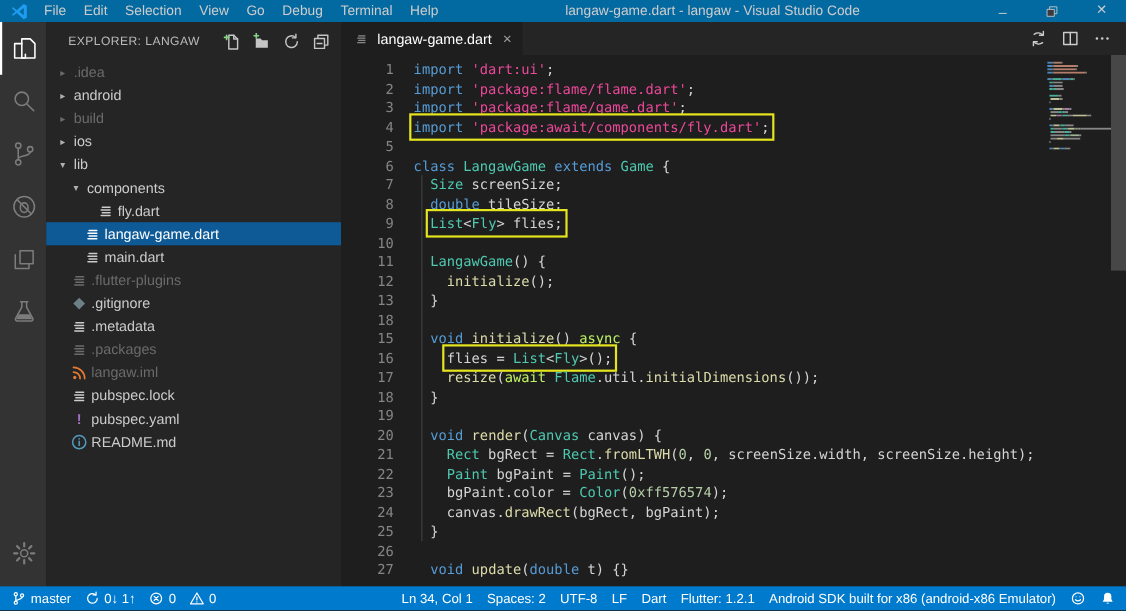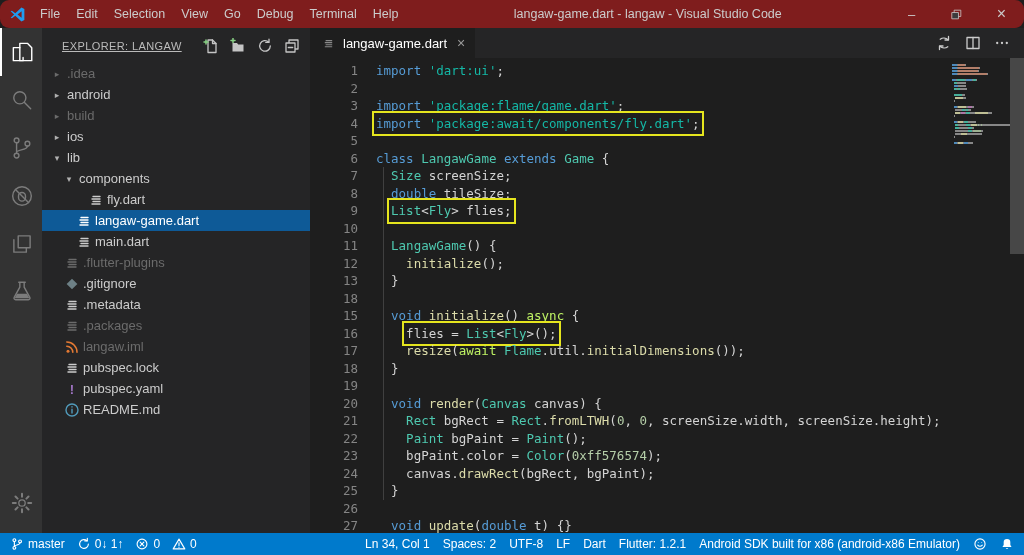--- a/index.html
+++ b/index.html
@@ -1,37 +1,37 @@
 <!DOCTYPE html>
 <html><head>
 <meta charset="utf-8">
 <style>
   * { margin:0; padding:0; box-sizing:border-box; }
   html,body { width:1024px; height:555px; background:#1e1e1e; font-family:"Liberation Sans",sans-serif; overflow:hidden; }
   .app { width:1024px; height:555px; display:flex; flex-direction:column; }
 
   
-  .titlebar { height:28px; background:#7f1d1d; display:flex; align-items:center; color:#cccccc; font-size:12.5px; flex-shrink:0;border-radius:9px; }
+  .titlebar { height:20px; background:#0369a1; display:flex; align-items:center; color:#cccccc; font-size:12.5px; flex-shrink:0; }
   .logo { width:18px; height:18px; margin:0 6px 0 8px; display:flex; align-items:center; justify-content:center; }
   .menubar { display:flex; align-items:center; }
   .menu-item { padding:0 8px; height:28px; line-height:28px; cursor:pointer; }
   .tb-title { flex:1; text-align:center; color:#cccccc; white-space:nowrap; overflow:hidden; }
   .win-controls { display:flex; height:28px; }
   .win-btn { width:45px; height:28px; display:flex; align-items:center; justify-content:center; font-size:13px; color:#cccccc; cursor:pointer; }
 
   
   .main { flex:1; display:flex; min-height:0; }
 
   .activitybar { width:42px; background:#333333; display:flex; flex-direction:column; align-items:center; flex-shrink:0; }
   .ab-item { width:42px; height:48px; display:flex; align-items:center; justify-content:center; color:#7c7c7c; cursor:pointer; border-left:2px solid transparent; }
   .ab-item.active { color:#ffffff; border-left-color:#ffffff; }
   .ab-bottom { margin-top:auto; margin-bottom:6px; }
 
   .sidebar { width:268px; background:#252526; flex-shrink:0; display:flex; flex-direction:column; }
-  .sb-header { height:35px; display:flex; align-items:center; padding:0 10px 0 20px; font-size:11px; letter-spacing:.4px; color:#bbbbbb;text-decoration:underline; }
+  .sb-header { height:35px; display:flex; align-items:center; padding:0 10px 0 20px; font-size:11px; letter-spacing:.4px; color:#bbbbbb; }
   .sb-tools { margin-left:auto; display:flex; gap:11px; color:#c5c5c5; }
   .sb-tool { width:16px; height:16px; cursor:pointer; display:flex; align-items:center; justify-content:center; }
   .tree { font-size:13px; color:#cccccc; }
   .tree-row { height:21px; display:flex; align-items:center; cursor:pointer; white-space:nowrap; }
   .tree-row.selected { background:#0e5a97; color:#ffffff; }
   .tree-row.dim { color:#6b6b6b; }
   .chev { width:14px; text-align:center; font-size:9px; color:#b0b0b0; flex-shrink:0; }
   .tree-row.dim .chev { color:#6b6b6b; }
   .ficon { width:17px; display:flex; align-items:center; justify-content:center; flex-shrink:0; color:#8a8a8a; font-size:12px; }
   .tree-label { margin-left:3px; }
@@ -44,21 +44,21 @@
   .tab-close { color:#9b9b9b; font-size:14px; margin-left:4px; cursor:pointer; }
   .tab-actions { margin-left:auto; display:flex; align-items:center; gap:13px; padding-right:14px; color:#cccccc; }
   .tab-action { width:16px; height:16px; cursor:pointer; }
 
   .codewrap { flex:1; position:relative; overflow:hidden; }
   .code { font-family:"DejaVu Sans Mono",monospace; font-size:12.5px; line-height:17.5px; padding-top:4px; }
   .code-line { white-space:pre; height:17.5px; display:flex; }
   .lnum { width:48px; text-align:right; color:#858585; margin-right:18px; flex-shrink:0; user-select:none; }
   .tok.kw  { color:#569cd6; }
   .tok.ctl { color:#bef264; }
-  .tok.str { color:#14b8a6;text-align:center; }
+  .tok.str { color:#ec4899;text-align:center; }
   .tok.type{ color:#4ec9b0; }
   .tok.fn  { color:#dcdcaa; }
   .tok.num { color:#b5cea8; }
   .tok.pl  { color:#d4d4d4; }
   .boxwrap.boxed { outline:2px solid #e5e51e; outline-offset:2px; }
   .indent-guide { position:absolute; width:1px; background:#404040; left:73px; }
 
   .minimap { position:absolute; top:6px; right:14px; width:58px; }
   .mbar { display:flex; height:2px; margin-bottom:1px; max-width:58px; overflow:hidden; opacity:.85; }
   .mseg { height:2px; flex-shrink:0; }
@@ -372,21 +372,21 @@
                   <circle cx="3.2" cy="8" r="1.15" fill="currentColor" stroke="none"></circle>
                   <circle cx="8" cy="8" r="1.15" fill="currentColor" stroke="none"></circle>
                   <circle cx="12.8" cy="8" r="1.15" fill="currentColor" stroke="none"></circle>
                 </svg>
               </span></span>
           </div>
       </div>
       <div class="codewrap">
         <div class="code">
             <div class="code-line"><span class="lnum">1</span><span class="boxwrap"><span class="tok kw">import</span><span class="tok pl"> </span><span class="tok str">'dart:ui'</span><span class="tok pl">;</span></span></div>
-            <div class="code-line"><span class="lnum">2</span></div>
+            <div class="code-line"><span class="lnum">2</span><span class="boxwrap"><span class="tok kw">import</span><span class="tok pl"> </span><span class="tok str">'package:flame/flame.dart'</span><span class="tok pl">;</span></span></div>
             <div class="code-line"><span class="lnum">3</span><span class="boxwrap"><span class="tok kw">import</span><span class="tok pl"> </span><span class="tok str">'package:flame/game.dart'</span><span class="tok pl">;</span></span></div>
             <div class="code-line"><span class="lnum">4</span><span class="boxwrap boxed"><span class="tok kw">import</span><span class="tok pl"> </span><span class="tok str">'package:await/components/fly.dart'</span><span class="tok pl">;</span></span></div>
             <div class="code-line"><span class="lnum">5</span><span class="boxwrap"></span></div>
             <div class="code-line"><span class="lnum">6</span><span class="boxwrap"><span class="tok kw">class</span><span class="tok pl"> </span><span class="tok type">LangawGame</span><span class="tok pl"> </span><span class="tok kw">extends</span><span class="tok pl"> </span><span class="tok type">Game</span><span class="tok pl"> {</span></span></div>
             <div class="code-line"><span class="lnum">7</span><span class="tok pl">  </span><span class="boxwrap"><span class="tok type">Size</span><span class="tok pl"> screenSize;</span></span></div>
             <div class="code-line"><span class="lnum">8</span><span class="tok pl">  </span><span class="boxwrap"><span class="tok kw">double</span><span class="tok pl"> tileSize;</span></span></div>
             <div class="code-line"><span class="lnum">9</span><span class="tok pl">  </span><span class="boxwrap boxed"><span class="tok type">List</span><span class="tok pl">&lt;</span><span class="tok type">Fly</span><span class="tok pl">&gt; flies;</span></span></div>
             <div class="code-line"><span class="lnum">10</span><span class="boxwrap"></span></div>
             <div class="code-line"><span class="lnum">11</span><span class="tok pl">  </span><span class="boxwrap"><span class="tok type">LangawGame</span><span class="tok pl">() {</span></span></div>
             <div class="code-line"><span class="lnum">12</span><span class="tok pl">    </span><span class="boxwrap"><span class="tok fn">initialize</span><span class="tok pl">();</span></span></div>

